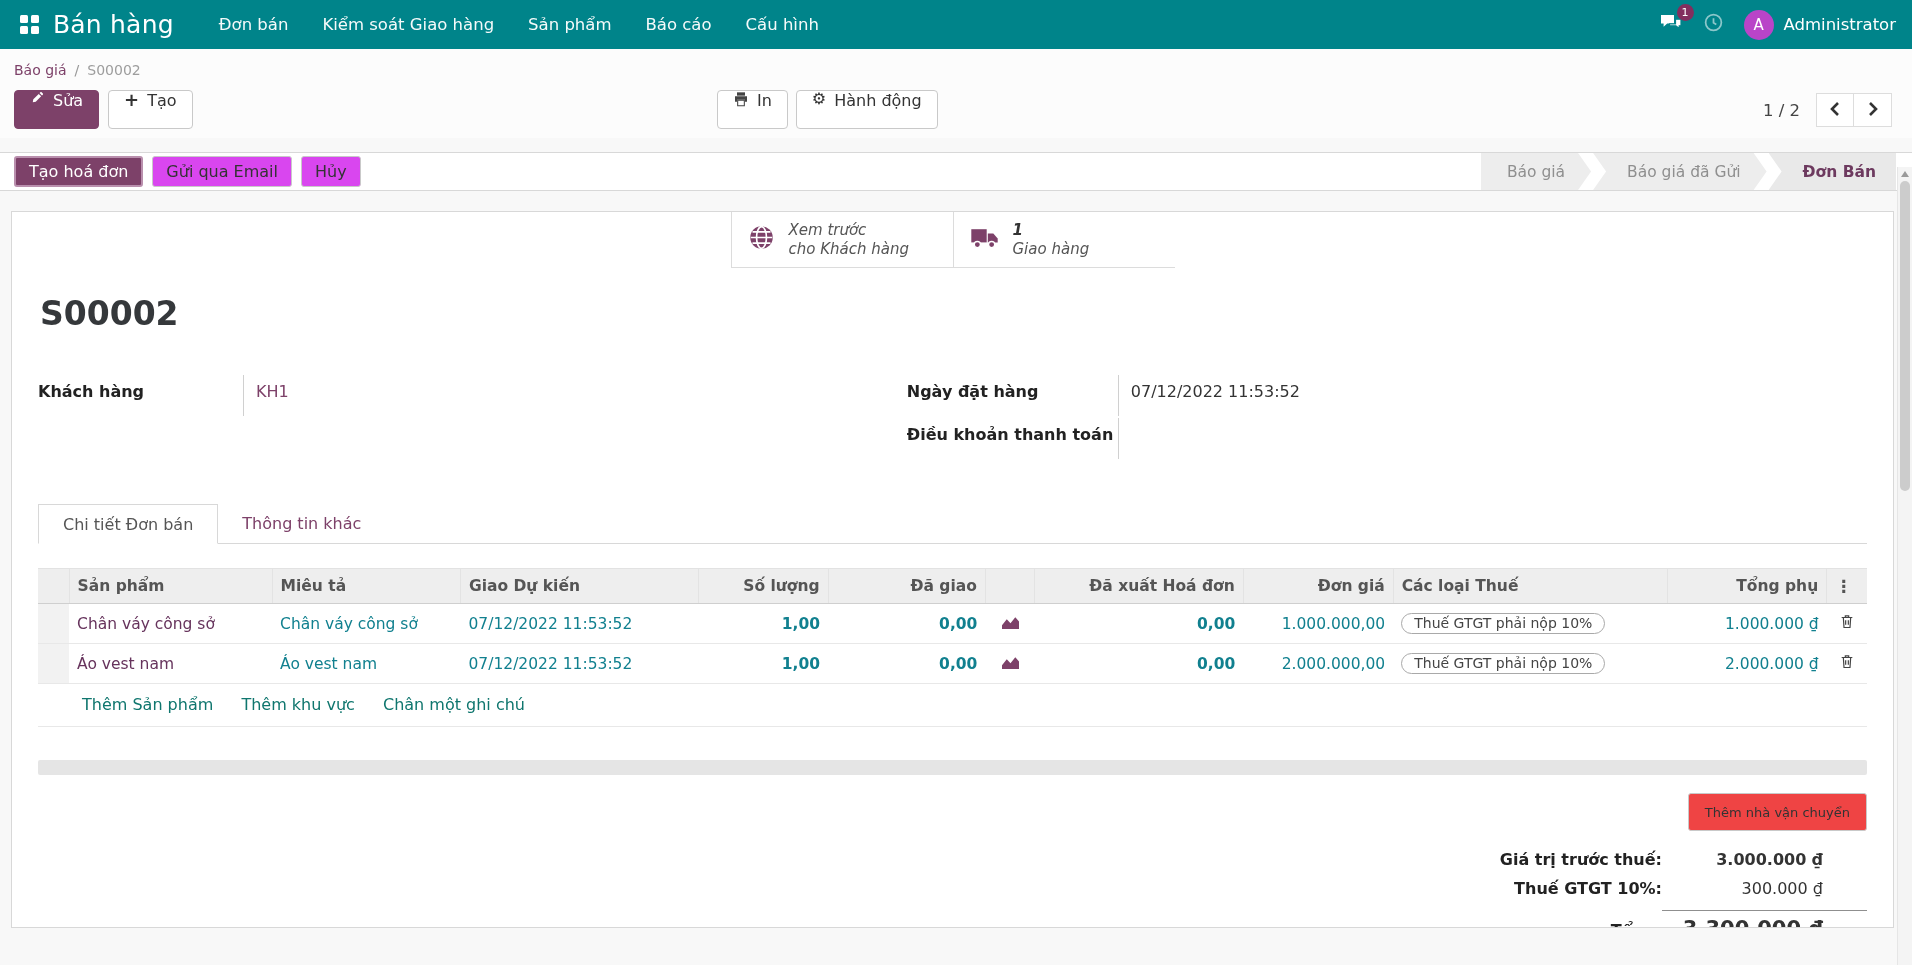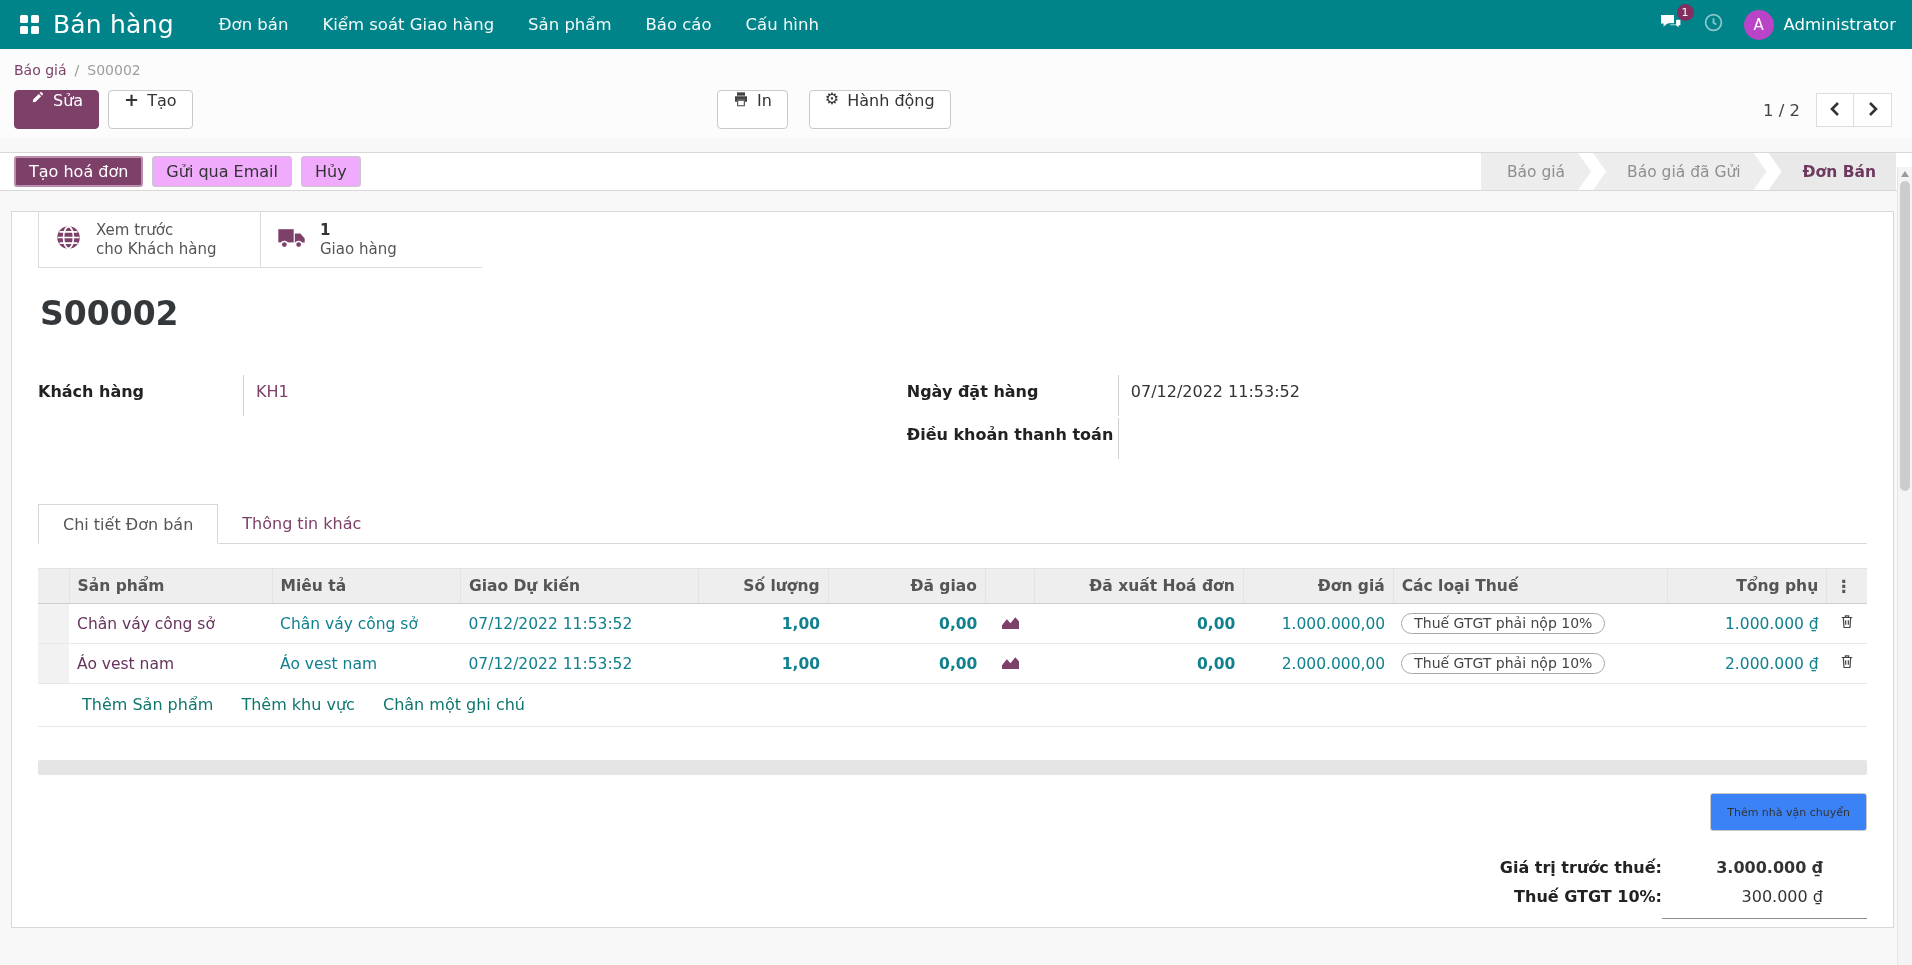--- a/index.html
+++ b/index.html
@@ -24,45 +24,45 @@
   .control-panel { background:#fcfcfc; padding:13px 16px 0 14px; }
   .breadcrumb { font-size:14px; }
   .breadcrumb .parent { color:#7d4169; cursor:pointer; }
   .breadcrumb .sep { color:#999; margin:0 8px; }
   .breadcrumb .current { color:#9d9d9d; }
   .cp-row { position:relative; height:48px; margin-top:12px; }
   .btn { display:inline-flex; align-items:flex-start; gap:8px; height:39px; padding:0 15px; border-radius:4px; font-size:16px; border:1px solid transparent; cursor:pointer; background:#fff; font-family:inherit; }
   .btn-primary { background:#7d4169; color:#fff; border-color:#7d4169; }
   .btn-default { border-color:#c9c9c9; color:#333; }
   .left-group { display:inline-flex; gap:9px; }
-  .center-group { position:absolute; left:703px; top:0; display:inline-flex; gap:21px; }
+  .center-group { position:absolute; left:703px; top:0; display:inline-flex; gap:8px; }
   .pager { position:absolute; right:4px; top:3px; display:flex; align-items:center; gap:16px; }
   .pager-text { font-size:16.5px; color:#444; }
   .pager-btns { display:flex; }
   .pager-btn { width:38px; height:34px; background:#fff; border:1px solid #ddd; display:flex; align-items:center; justify-content:center; cursor:pointer; }
   .pager-btn + .pager-btn { border-left:none; }
   .plus-glyph { font-weight:700; font-size:18px; line-height:1; }
   .gear-glyph { font-size:16px; line-height:1; }
 
   
   .statusbar { margin-top:14px; height:39px; background:#fff; border-top:1px solid #d8d8d8; border-bottom:1px solid #d8d8d8; display:flex; align-items:center; padding-left:14px; }
   .status-buttons { display:flex; gap:9px; }
-  .sb-btn { height:31px; padding:0 13px; font-size:16px; border-radius:3px; border:1px solid #c9c9c9; background:#f0abfc; color:#333; cursor:pointer; font-family:inherit; }
+  .sb-btn { height:31px; padding:0 13px; font-size:16px; border-radius:3px; border:1px solid #c9c9c9; background:#d946ef; color:#333; cursor:pointer; font-family:inherit; }
   .sb-btn.primary { background:#7d4169; color:#fff; border:2px solid #b98fad; }
   .steps { margin-left:auto; display:flex; height:100%; align-items:stretch; padding-right:16px; }
   .step { display:flex; align-items:center; background:#ededed; color:#8f8f8f; font-size:15.5px; padding:0 26px 0 34px; margin-left:2px; cursor:pointer;
           clip-path:polygon(0 0, calc(100% - 13px) 0, 100% 50%, calc(100% - 13px) 100%, 0 100%, 13px 50%); }
   .step.first { clip-path:polygon(0 0, calc(100% - 13px) 0, 100% 50%, calc(100% - 13px) 100%, 0 100%); padding-left:26px; }
   .step.last { clip-path:polygon(0 0, 100% 0, 100% 100%, 0 100%, 13px 50%); padding-right:20px; }
   .step.active { color:#6d3a5f; font-weight:700; background:#e9e9e9; }
 
   
   .content { padding:20px 18px 0 11px; height:737px; }
   .sheet { position:relative; background:#fff; border:1px solid #d8d8d8; height:100%; padding:0 26px 30px 26px; overflow:hidden; }
-  .button-box { display:flex; justify-content:flex-start; margin:0 0 0 auto; }
+  .button-box { display:flex; justify-content:center; margin:0 0 0 auto;font-style:italic; }
   .stat-btn { width:222px; height:56px; border-left:1px solid #dcdcdc; border-bottom:1px solid #dcdcdc; display:flex; align-items:center; gap:14px; padding:0 16px; cursor:pointer; background:#fff; }
   .stat-text { font-size:15px; color:#555; line-height:1.25; }
   .stat-text .em { font-weight:700; color:#333; }
 
   .doc-title { font-size:33px; font-weight:700; color:#35383b; margin:26px 0 42px 2px; }
 
   .fields { display:flex; }
   .fgroup { display:flex; flex-direction:column; gap:2px; }
   .fgroup.left { width:47.5%; }
   .fgroup.right { flex:1; }
@@ -90,21 +90,21 @@
   .tax-pill { display:inline-block; border:1px solid #a9a9a9; border-radius:20px; padding:1px 12px 2px; font-size:14px; color:#444; background:#fff; }
   .icon-btn { background:none; border:none; cursor:pointer; padding:0; line-height:0; }
   .dots { font-size:17px; font-weight:700; color:#555; text-align:right; cursor:pointer; }
 
   .add-links { padding:11px 0 12px 44px; border-bottom:1px solid #e8e8e8; font-size:16px; }
   .add-links span { color:#0f766e; margin-right:23px; cursor:pointer; }
 
   .gray-strip { margin-top:33px; height:15px; background:#e5e5e5; border-radius:2px; }
 
   .totals { margin-top:18px; display:flex; flex-direction:column; align-items:flex-end; }
-  .shipping-btn { height:38px; padding:0 16px; background:#3b82f6; border:1px solid #c9c9c9; border-radius:3px; font-size:11px; color:#333; cursor:pointer; font-family:inherit; margin-bottom:22px; }
+  .shipping-btn { height:38px; padding:0 16px; background:#ef4444; border:1px solid #c9c9c9; border-radius:3px; font-size:13px; color:#333; cursor:pointer; font-family:inherit; margin-bottom:14px; }
   .t-row { display:flex; align-items:baseline; padding:5px 0; }
   .t-label { font-weight:700; color:#222; font-size:16px; }
   .t-value { width:205px; text-align:right; padding-right:44px; font-size:16px; color:#333; }
   .t-value.bold { font-weight:700; }
   .t-row.total .t-value { border-top:1px solid #8f8f8f; font-size:21px; font-weight:700; padding-top:6px; }
   .t-row.total { margin-top:2px; }
 
   
   .scrollbar { position:absolute; top:167px; right:0; bottom:0; width:15px; background:#f4f4f4; border-left:1px solid #e6e6e6; }
   .scroll-up { width:0; height:0; border-left:4px solid transparent; border-right:4px solid transparent; border-bottom:6px solid #9a9a9a; margin:4px auto 2px; }

